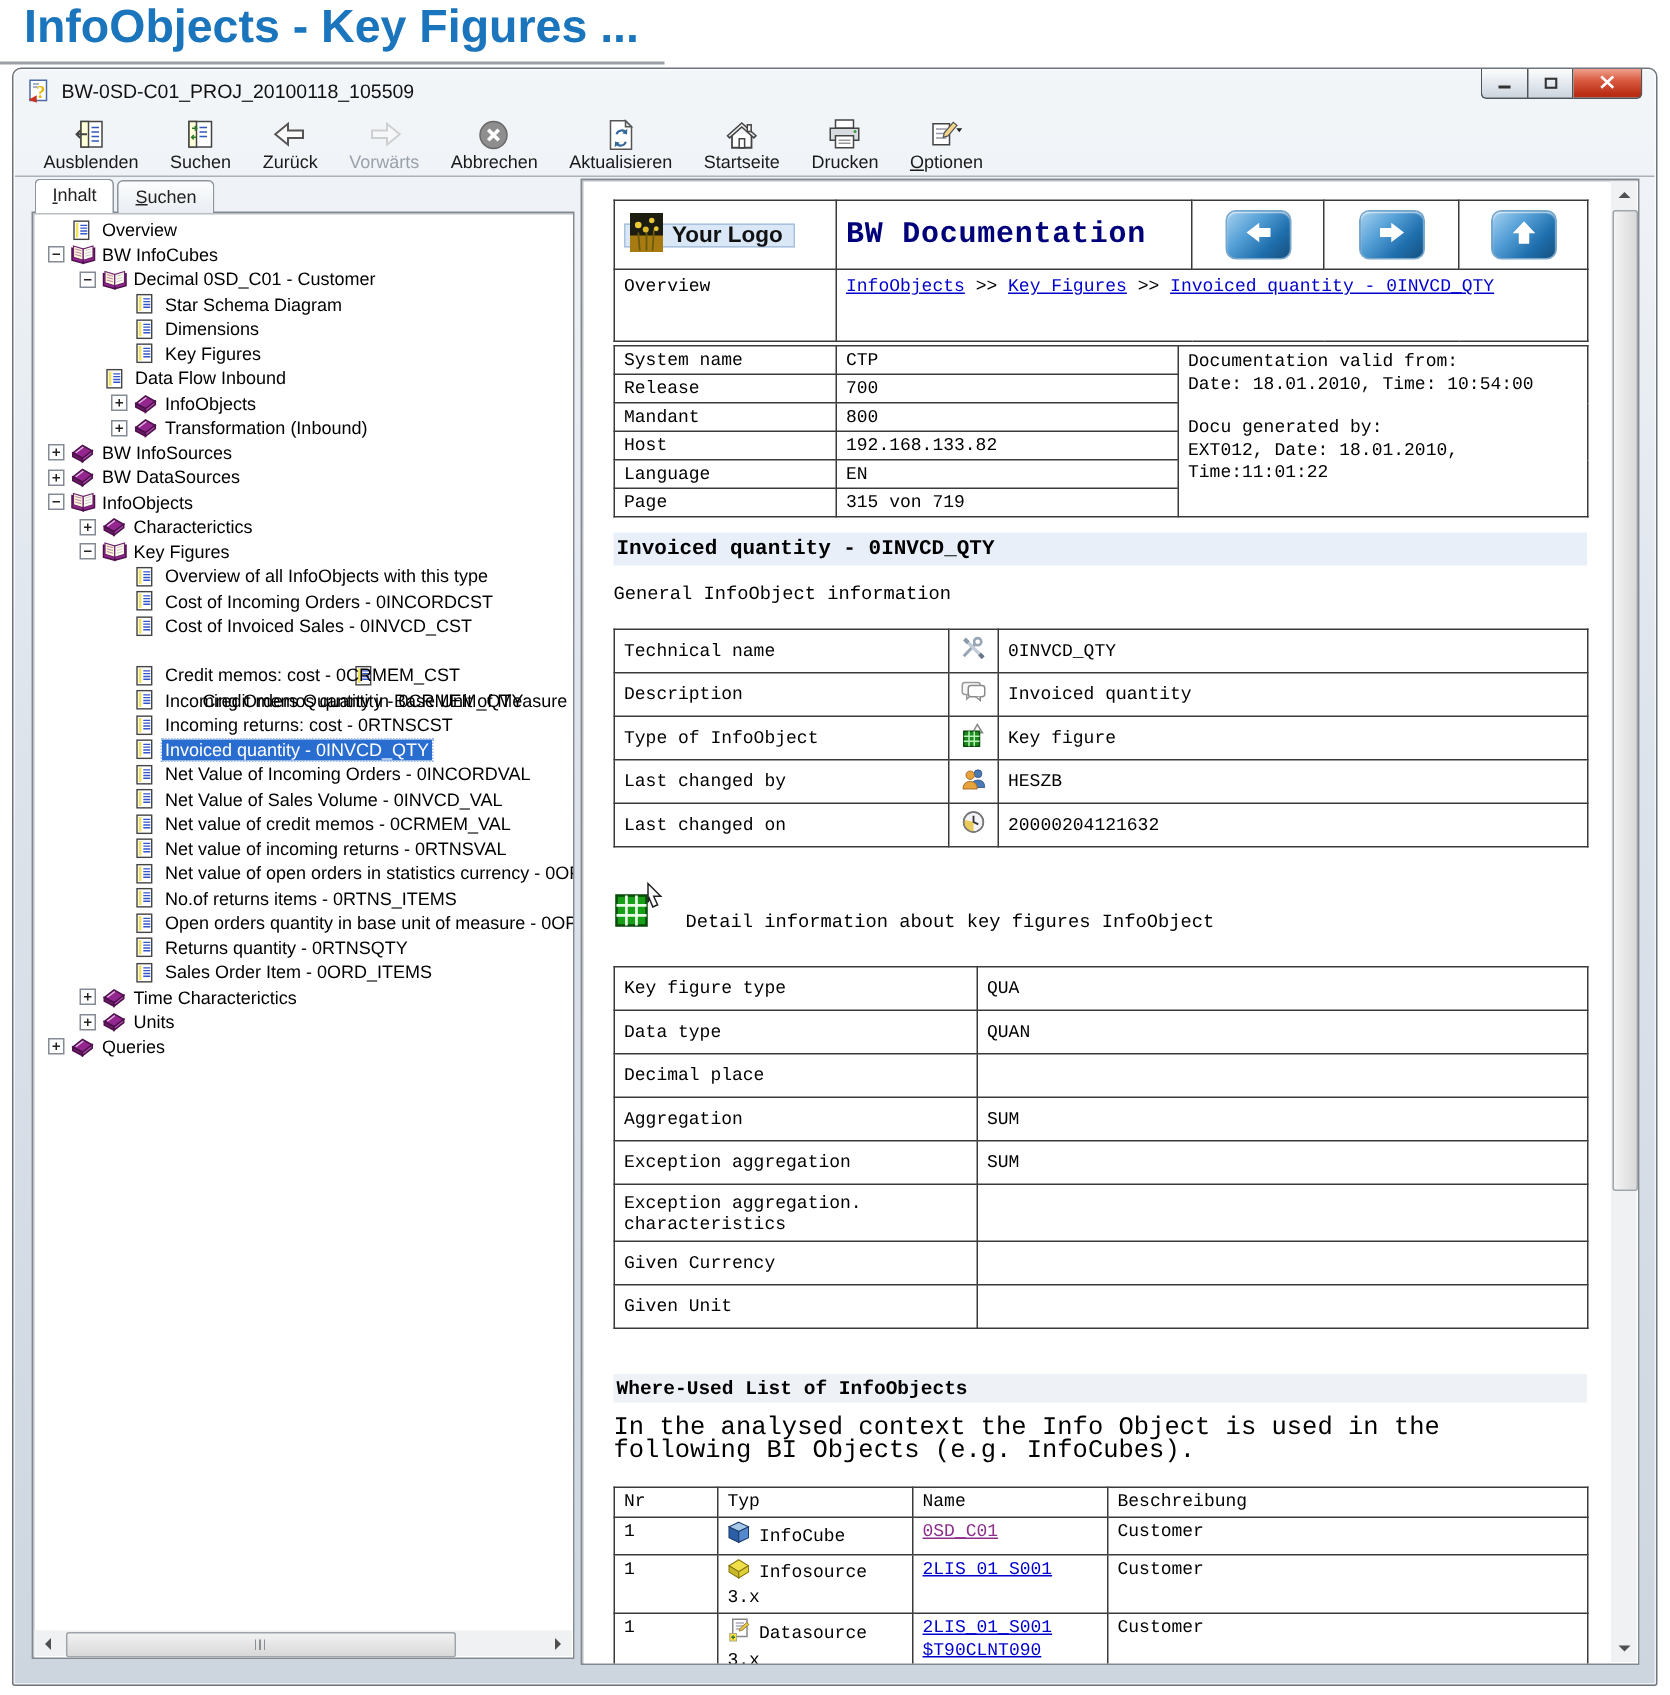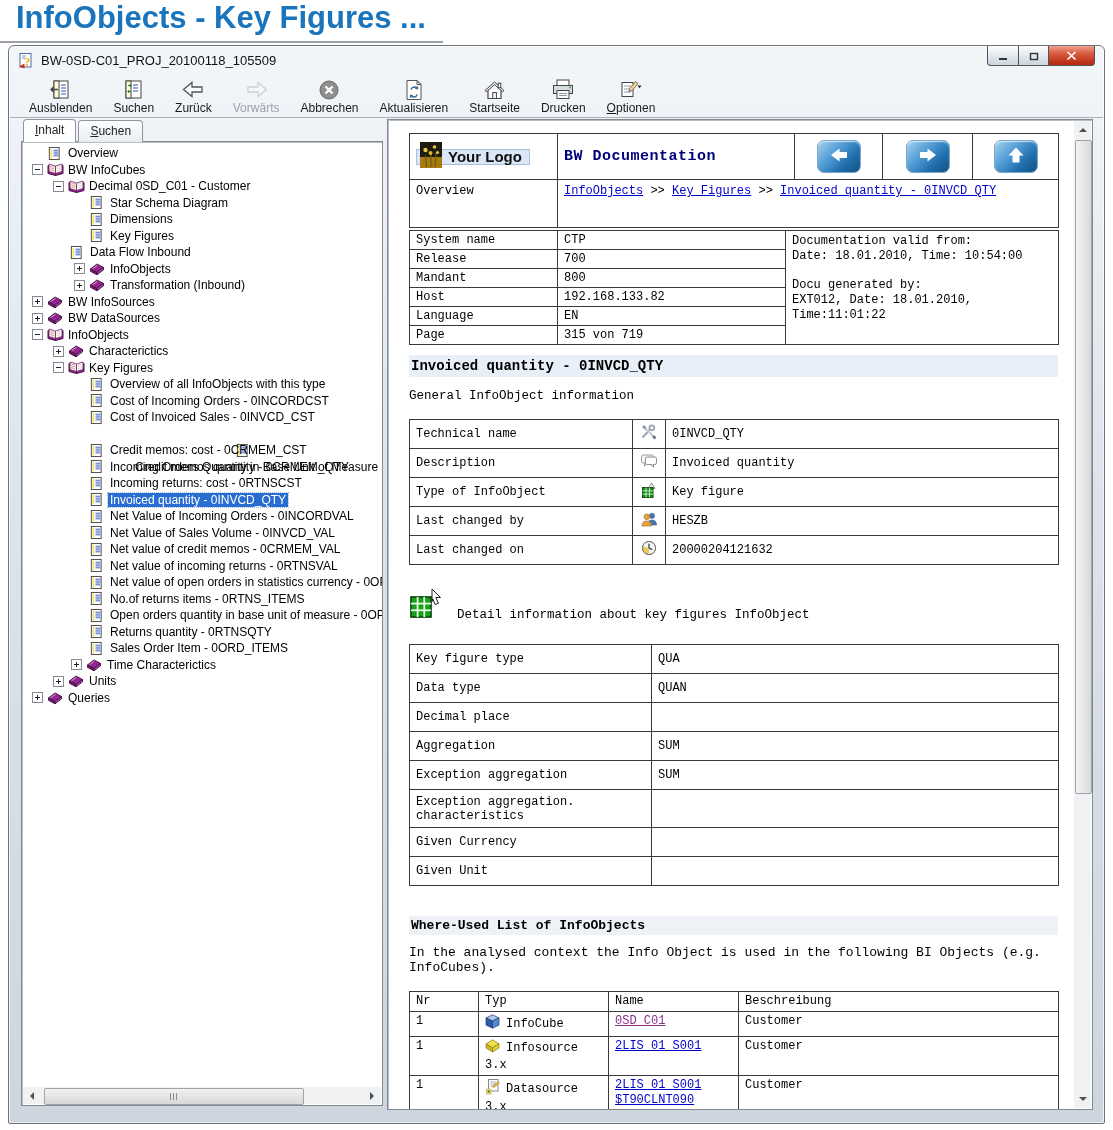--- a/index.html
+++ b/index.html
@@ -71,41 +71,41 @@
   .doc{position:absolute;left:0;top:0;right:18px;bottom:0;overflow:hidden;
     font-family:"Liberation Mono","DejaVu Sans Mono",monospace;font-size:12px;color:#000;}
   .doc-inner{width:649px;margin:13px 0 0 21px;}
   table{border-collapse:collapse;table-layout:fixed;}
   .grid td{border:1px solid #3a3a3a;padding:2px 6px;vertical-align:middle;overflow:hidden;}
   .hdr-tbl{width:649px;}
   .hdr-tbl td{vertical-align:middle;}
   .logo-box{display:flex;align-items:center;gap:6px;width:114px;height:16px;background:#d9e7f7;
     border:1px solid #a8c2de;padding:0 4px 0 3px;box-sizing:border-box;}
   .logo-text{font-family:"Liberation Sans",sans-serif;font-weight:bold;font-size:15px;color:#111;white-space:nowrap;}
-  .bw-doc{font-weight:bold;font-size:15px;color:#00007a;letter-spacing:.5px;white-space:nowrap;}
+  .bw-doc{font-weight:bold;font-size:20px;color:#00007a;letter-spacing:.5px;white-space:nowrap;}
   .navbtn{width:42px;height:31px;margin:4px auto;border-radius:7px;border:1px solid #7aa8cc;
     background:linear-gradient(135deg,#a8d2ef 0%,#58a2d8 35%,#1f6fae 70%,#15507e 100%);
     box-shadow:inset 0 1px 1px rgba(255,255,255,.7);display:flex;align-items:center;justify-content:center;}
   .crumb-cell{vertical-align:top !important;padding-top:4px !important;}
   a.crumb{color:#0000cc;text-decoration:underline;}
   .sys-tbl{width:649px;margin-top:2px;}
   .sys-tbl td{font-size:12px;}
   .sys-info{vertical-align:top !important;line-height:15px;padding-top:3px !important;}
   .sys-info .gap{height:14px;}
   .sect-bar{margin-top:10px;width:649px;background:#e9eff8;font-weight:bold;font-size:14px;padding:3px 2px;box-sizing:border-box;}
   .gen-txt{margin-top:12px;font-size:12.5px;}
   .info-tbl{width:649px;margin-top:16px;}
   .info-tbl td{height:24px;}
   .ico-cell{text-align:center;padding:2px 2px !important;}
   .kf-sect{margin-top:22px;display:flex;align-items:flex-end;gap:12px;}
   .kf-txt{font-size:12.5px;padding-bottom:2px;}
   .det-tbl{width:649px;margin-top:20px;}
   .det-tbl td{height:24px;line-height:14px;}
   .wu-bar{margin-top:30px;width:649px;background:#eef1f6;font-weight:bold;font-size:13px;padding:2px 2px;box-sizing:border-box;}
-  .wu-par{margin-top:10px;width:649px;line-height:15px;font-size:13px;}
+  .wu-par{margin-top:10px;width:649px;line-height:15px;font-size:17px;}
   .wu-tbl{width:649px;margin-top:16px;}
   .wu-tbl td{vertical-align:top;line-height:15px;}
   .typline{display:flex;align-items:center;gap:6px;}
   a.wu-link{color:#0000cc;text-decoration:underline;display:block;}
   a.wu-link.visited{color:#8b2f8b;}
 </style>
 </head>
 <body>
 
 <div class="page-heading">InfoObjects - Key Figures ...</div>
@@ -682,21 +682,21 @@
                 <rect x="2.5" y="1.5" width="10.5" height="13" fill="#fff" stroke="#444"></rect>
                 <rect x="3.8" y="2.8" width="1.8" height="10.4" fill="#f3e25a"></rect>
                 <line x1="7" y1="4.5" x2="12" y2="4.5" stroke="#3355cc"></line>
                 <line x1="7" y1="6.5" x2="12" y2="6.5" stroke="#3355cc"></line>
                 <line x1="7" y1="8.5" x2="12" y2="8.5" stroke="#3355cc"></line>
                 <line x1="7" y1="10.5" x2="12" y2="10.5" stroke="#3355cc"></line>
               </svg>
             </span>
             <span class="t-lbl">Sales Order Item - 0ORD_ITEMS</span>
           </div>
-          <div class="tree-row" style="padding-left: 31px; margin-left: 18px;">
+          <div class="tree-row" style="padding-left: 31px;">
             <span style="flex: 0 0 15px; display: flex;">
               <span class="exp plus"></span>
             </span>
             <span class="t-ico">
               <svg width="16" height="14" viewBox="0 0 16 14">
                 <path d="M1.5 7 L8 2 L14.5 5.5 L8 10.5 Z" fill="#93278f" stroke="#4d114b"></path>
                 <path d="M1.5 7 L8 10.5 L8 12.8 L1.5 9.3 Z" fill="#6d1b6a" stroke="#4d114b"></path>
                 <path d="M8 10.5 L14.5 5.5 L14.5 7.8 L8 12.8 Z" fill="#b04fae" stroke="#4d114b"></path>
                 <path d="M3.5 6.8 L8.6 3" stroke="#e8c8e8" stroke-width="0.8" fill="none"></path>
               </svg>

